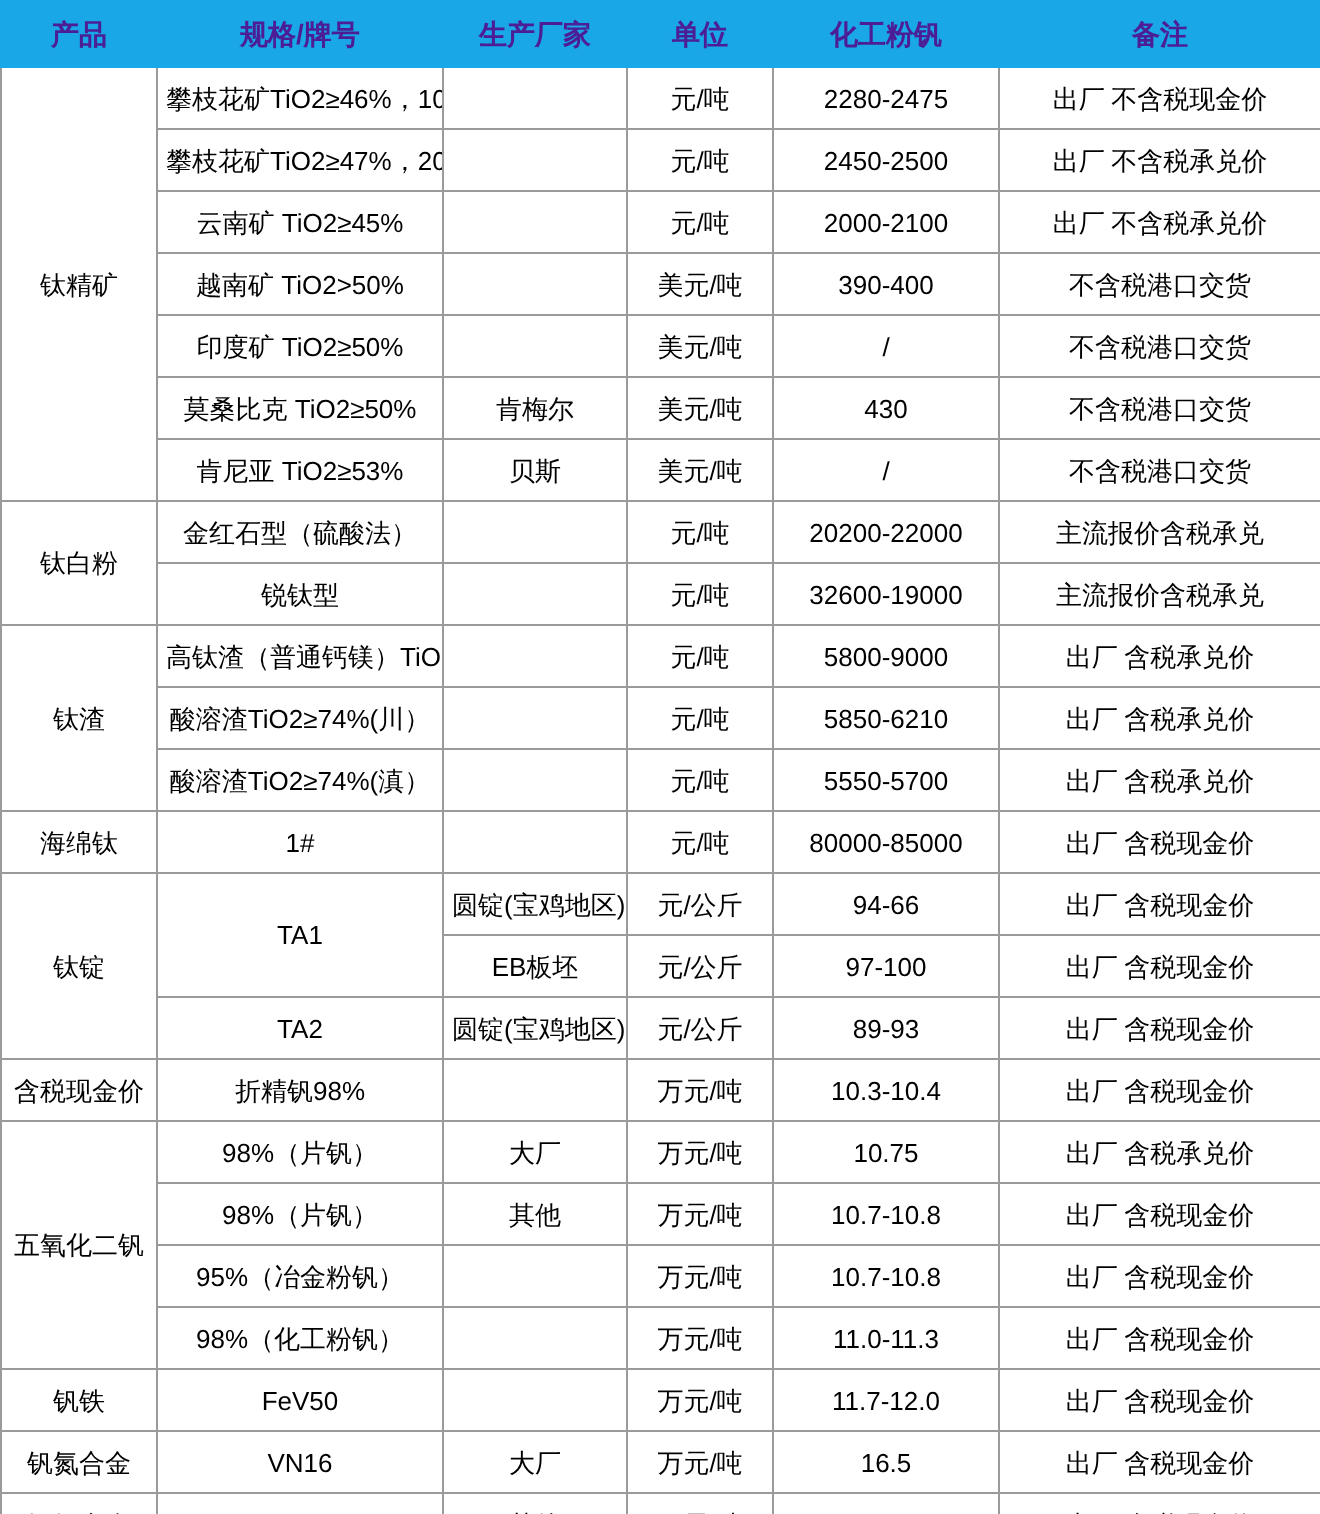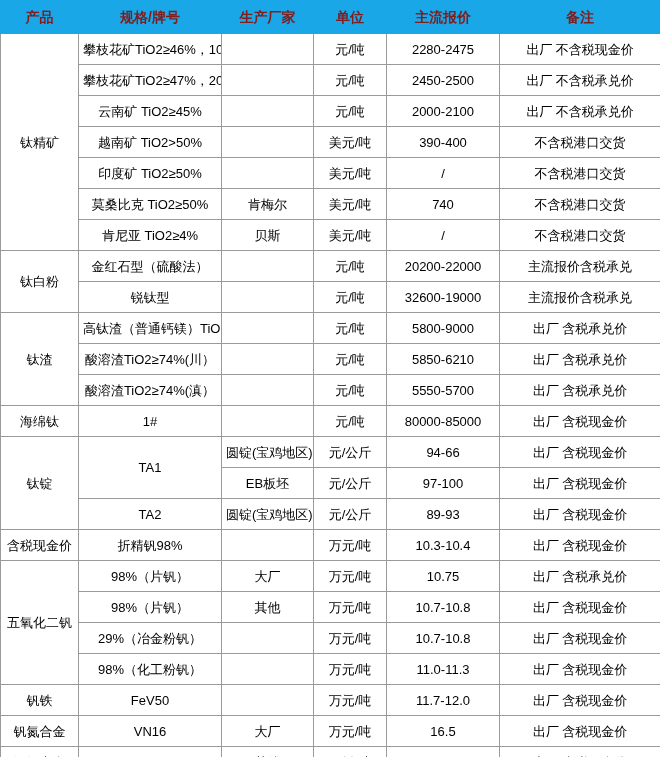--- a/index.html
+++ b/index.html
@@ -33,21 +33,21 @@
     padding: 0 4px;
     height: 30px;
     line-height: 15px;
     text-align: center;
     vertical-align: middle;
     overflow: hidden;
     white-space: nowrap;
   }
   table.price-table thead th {
     background: #19a7e8;
-    color: #7f1d1d;
+    color: #4c1d95;
     font-weight: bold;
     font-size: 14px;
     border-color: #19a7e8;
     height: 32px;
   }
   td.left {
     text-align: left;
     padding-left: 6px;
   }
   td.cat {
@@ -74,21 +74,21 @@
       <col class="c3">
       <col class="c4">
       <col class="c5">
   </colgroup>
   <thead>
     <tr>
       <th>产品</th>
       <th>规格/牌号</th>
       <th>生产厂家</th>
       <th>单位</th>
-      <th>主流报价</th>
+      <th>化工粉钒</th>
       <th>备注</th>
     </tr>
   </thead>
   <tbody id="table-body">
       <tr>
         <td class="cat" rowspan="7">钛精矿</td>
         <td class="left spec">攀枝花矿TiO2≥46%，10矿</td>
         <td></td>
         <td>元/吨</td>
         <td>2280-2475</td>
@@ -119,25 +119,25 @@
         <td class="left spec">印度矿 TiO2≥50%</td>
         <td></td>
         <td>美元/吨</td>
         <td>/</td>
         <td class="note">不含税港口交货</td>
       </tr>
       <tr>
         <td class="left spec">莫桑比克 TiO2≥50%</td>
         <td>肯梅尔</td>
         <td>美元/吨</td>
-        <td>740</td>
-        <td class="note">不含税港口交货</td>
-      </tr>
-      <tr>
-        <td class="left spec">肯尼亚 TiO2≥4%</td>
+        <td>430</td>
+        <td class="note">不含税港口交货</td>
+      </tr>
+      <tr>
+        <td class="left spec">肯尼亚 TiO2≥53%</td>
         <td>贝斯</td>
         <td>美元/吨</td>
         <td>/</td>
         <td class="note">不含税港口交货</td>
       </tr>
       <tr>
         <td class="cat" rowspan="2">钛白粉</td>
         <td class="left spec">金红石型（硫酸法）</td>
         <td></td>
         <td>元/吨</td>
@@ -219,21 +219,21 @@
         <td class="note">出厂 含税承兑价</td>
       </tr>
       <tr>
         <td class="left spec">98%（片钒）</td>
         <td>其他</td>
         <td>万元/吨</td>
         <td>10.7-10.8</td>
         <td class="note">出厂 含税现金价</td>
       </tr>
       <tr>
-        <td class="left spec">29%（冶金粉钒）</td>
+        <td class="left spec">95%（冶金粉钒）</td>
         <td></td>
         <td>万元/吨</td>
         <td>10.7-10.8</td>
         <td class="note">出厂 含税现金价</td>
       </tr>
       <tr>
         <td class="left spec">98%（化工粉钒）</td>
         <td></td>
         <td>万元/吨</td>
         <td>11.0-11.3</td>

